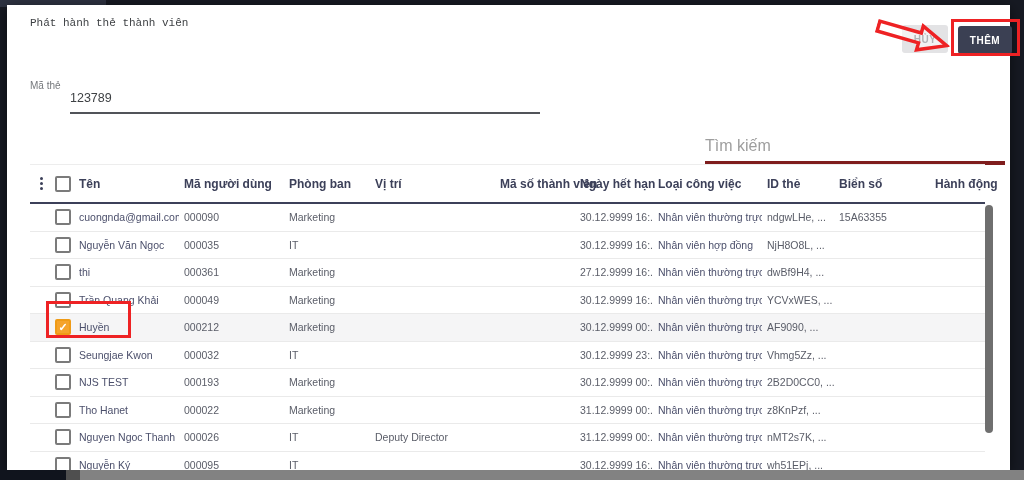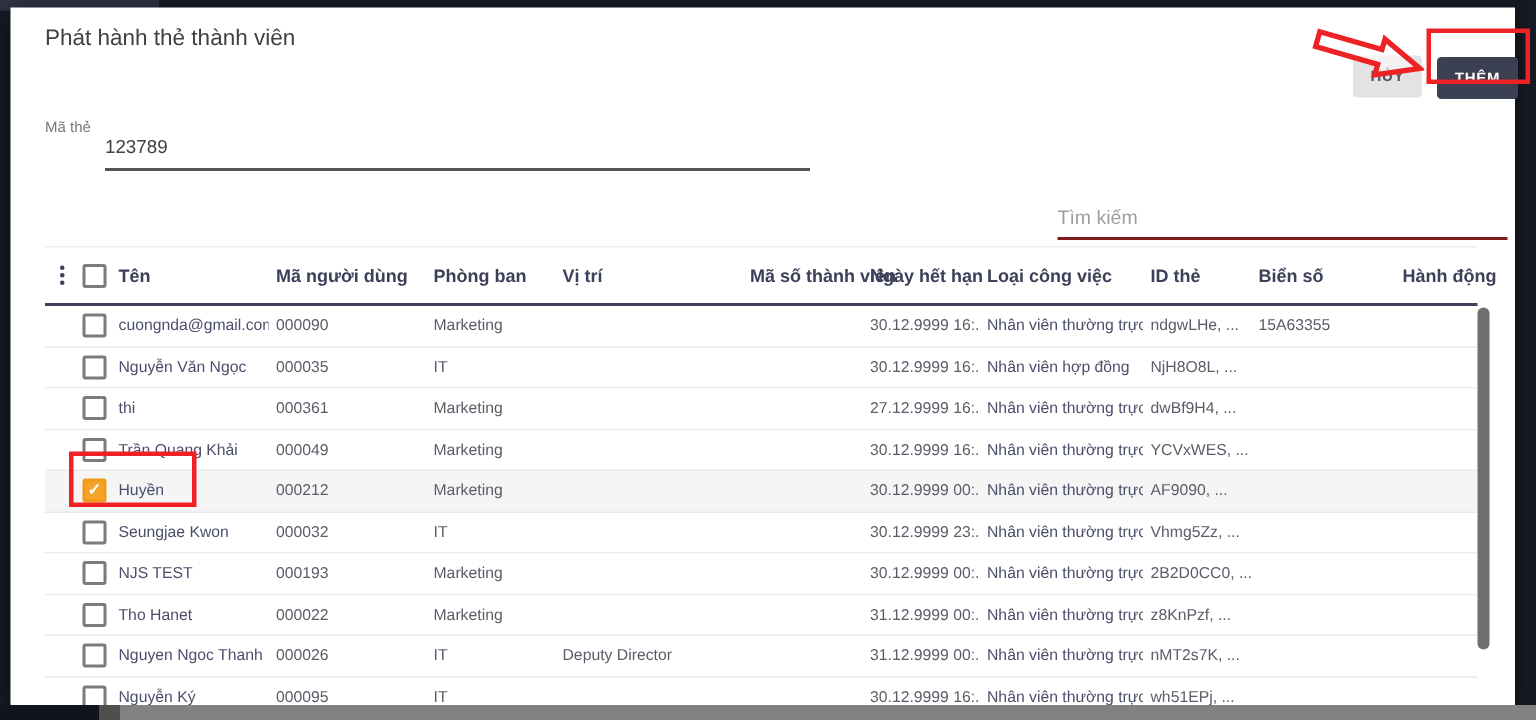--- a/index.html
+++ b/index.html
@@ -6,33 +6,33 @@
   body{
     width:1024px;height:480px;position:relative;overflow:hidden;
     background:#171a23;
     font-family:"Liberation Sans",sans-serif;
   }
   .bg-tab{position:absolute;left:0;top:0;width:106px;height:7px;background:#2e3342;}
   .modal{
     position:absolute;left:7px;top:5px;width:1003px;height:465px;background:#ffffff;
     box-shadow:0 3px 14px rgba(0,0,0,.55);
   }
-  .title{position:absolute;left:23px;top:12px;font-size:15px;color:#3e4144;}
-  .btn{border:none;border-radius:3px;font-weight:bold;font-size:10px;letter-spacing:.5px;cursor:pointer;font-family:inherit;margin-top:12px;}
+  .title{position:absolute;left:23px;top:12px;font-size:11px;color:#3e4144;font-family:Liberation Mono, monospace;}
+  .btn{border:none;border-radius:3px;font-weight:bold;font-size:10px;letter-spacing:.5px;cursor:pointer;font-family:inherit;}
   .btn-cancel{position:absolute;left:895px;top:20px;width:46px;height:28px;background:#e3e3e5;color:#53565c;}
   .btn-add{position:absolute;left:951px;top:21px;width:54px;height:28px;background:#3b4053;color:#ffffff;}
   .field-label{position:absolute;left:23px;top:75px;font-size:10px;color:#75787c;}
   .field-input{
     position:absolute;left:23px;top:86px;width:470px;border:none;outline:none;background:transparent;
     border-bottom:2px solid #515459;font-size:12.5px;color:#3e4144;padding:0 0 7px 0;font-family:inherit;margin-left:40px;
   }
   .search-wrap{position:absolute;left:698px;top:128px;width:300px;}
   .search-input{
-    width:100%;border:none;outline:none;background:transparent;border-bottom:2px solid #7f1d1d;
-    font-size:13px;color:#3e4144;padding:4px 0 6px 0;font-family:inherit;
+    width:100%;border:none;outline:none;background:transparent;border-bottom:4px solid #7f1d1d;
+    font-size:16px;color:#3e4144;padding:4px 0 6px 0;font-family:inherit;
   }
   .search-input::placeholder{color:#9e9e9e;}
   .table{position:absolute;left:23px;top:159px;width:955px;}
   .grid-row{
     display:grid;
     grid-template-columns:22px 22px 105px 105px 86px 125px 80px 78px 109px 72px 96px minmax(0,1fr);
     align-items:center;
   }
   .thead{height:37px;border-top:1px solid #ededed;border-bottom:2px solid #3c4059;}
   .th{font-size:12px;font-weight:bold;color:#3c4059;padding-left:5px;white-space:nowrap;}

